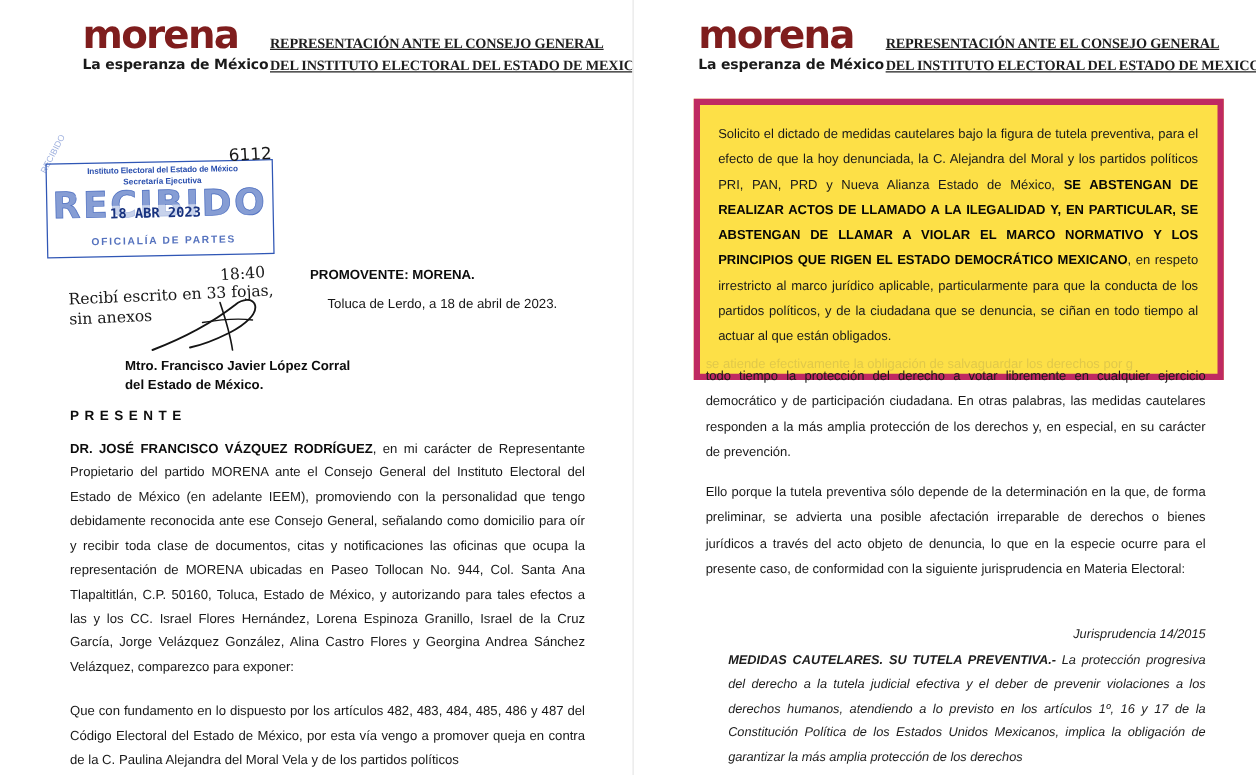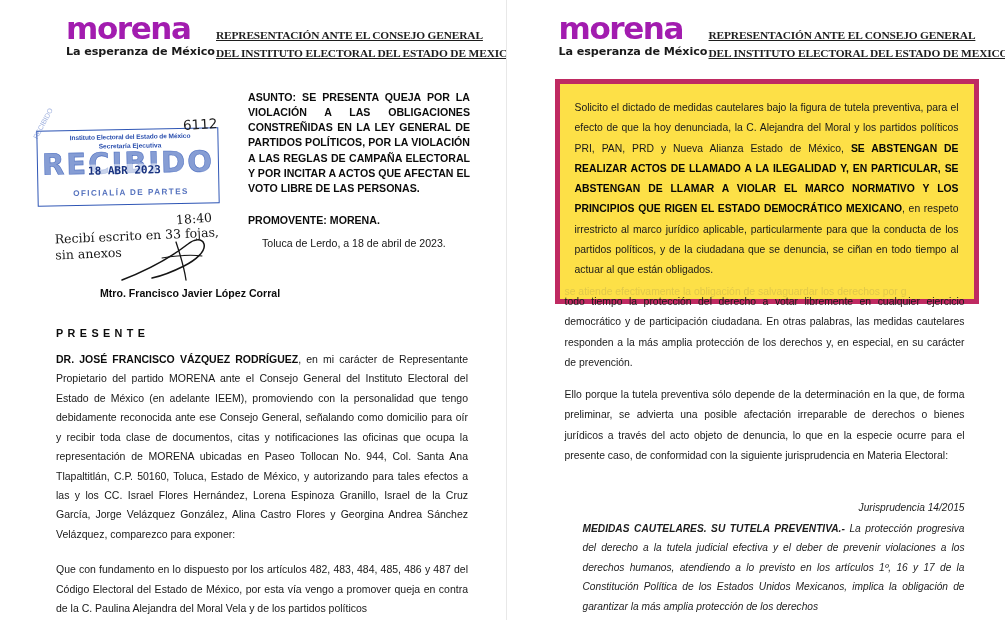--- a/index.html
+++ b/index.html
@@ -40,21 +40,21 @@
   }
   .left-header  { padding: 14px 0 0 66px; }
   .right-header { padding: 14px 0 0 52px; }
 
   .logo-block { width: 150px; flex: 0 0 150px; }
   .logo-word {
     font-family: "DejaVu Sans", sans-serif;
     font-weight: bold;
     font-size: 31px;
     letter-spacing: -1.4px;
-    color: #a21caf;
+    color: #7f1d1d;
     line-height: 0.95;
   }
   .logo-sub {
     font-family: "DejaVu Sans", sans-serif;
     font-weight: bold;
     font-size: 11.2px;
     color: #1a1a1a;
     letter-spacing: -0.1px;
     margin-top: 2px;
     white-space: nowrap;
@@ -348,36 +348,36 @@
       <div class="stamp-box"></div>
       <div class="stamp-inst">Instituto Electoral del Estado de México</div>
       <div class="stamp-sec">Secretaría Ejecutiva</div>
       <div class="stamp-recibido">RECIBIDO</div>
       <div class="stamp-date">18 ABR 2023</div>
       <div class="stamp-oficialia">OFICIALÍA DE PARTES</div>
       <div class="stamp-diag">RECIBIDO</div>
     </div>
     <div class="stamp-folio">6112</div>
 
-    <div class="asunto">ASUNTO: SE PRESENTA QUEJA POR LA VIOLACIÓN A LAS OBLIGACIONES CONSTREÑIDAS EN LA LEY GENERAL DE PARTIDOS POLÍTICOS, POR LA VIOLACIÓN A LAS REGLAS DE CAMPAÑA ELECTORAL Y POR INCITAR A ACTOS QUE AFECTAN EL VOTO LIBRE DE LAS PERSONAS.</div>
     <div class="promovente">PROMOVENTE: MORENA.</div>
     <div class="fecha">Toluca de Lerdo, a 18 de abril de 2023.</div>
 
     <div class="hand-time">18:40</div>
     <div class="hand-note">Recibí escrito en 33 fojas,
 sin anexos</div>
 
     <svg class="signature" viewBox="0 0 110 50">
       <path d="M4 44 C30 34, 52 22, 70 8 C76 3, 84 2, 86 8 C88 15, 78 24, 66 30 C56 35, 44 40, 34 42" fill="none" stroke="#151515" stroke-width="1.5" stroke-linecap="round"></path>
       <path d="M58 6 C62 18, 66 30, 68 44" fill="none" stroke="#151515" stroke-width="1.3" stroke-linecap="round"></path>
       <path d="M44 22 C56 20, 70 18, 84 20" fill="none" stroke="#151515" stroke-width="1.1" stroke-linecap="round"></path>
     </svg>
 
     <div class="addressee">
       <div>Mtro. Francisco Javier López Corral</div>
+      <div>del Estado de México.</div>
     </div>
 
     <div class="presente">PRESENTE</div>
 
     <div class="body-col">
       <p class="body-p"><b>DR. JOSÉ FRANCISCO VÁZQUEZ RODRÍGUEZ</b><span>, en mi carácter de Representante Propietario del partido MORENA ante el Consejo General del Instituto Electoral del Estado de México (en adelante IEEM), promoviendo con la personalidad que tengo debidamente reconocida ante ese Consejo General, señalando como domicilio para oír y recibir toda clase de documentos, citas y notificaciones las oficinas que ocupa la representación de MORENA ubicadas en Paseo Tollocan No. 944, Col. Santa Ana Tlapaltitlán, C.P. 50160, Toluca, Estado de México, y autorizando para tales efectos a las y los CC. Israel Flores Hernández, Lorena Espinoza Granillo, Israel de la Cruz García, Jorge Velázquez González, Alina Castro Flores y Georgina Andrea Sánchez Velázquez, comparezco para exponer:</span></p>
       <p class="body-p">Que con fundamento en lo dispuesto por los artículos 482, 483, 484, 485, 486 y 487 del Código Electoral del Estado de México, por esta vía vengo a promover queja en contra de la C. Paulina Alejandra del Moral Vela y de los partidos políticos</p>
     </div>
   </div>
 

